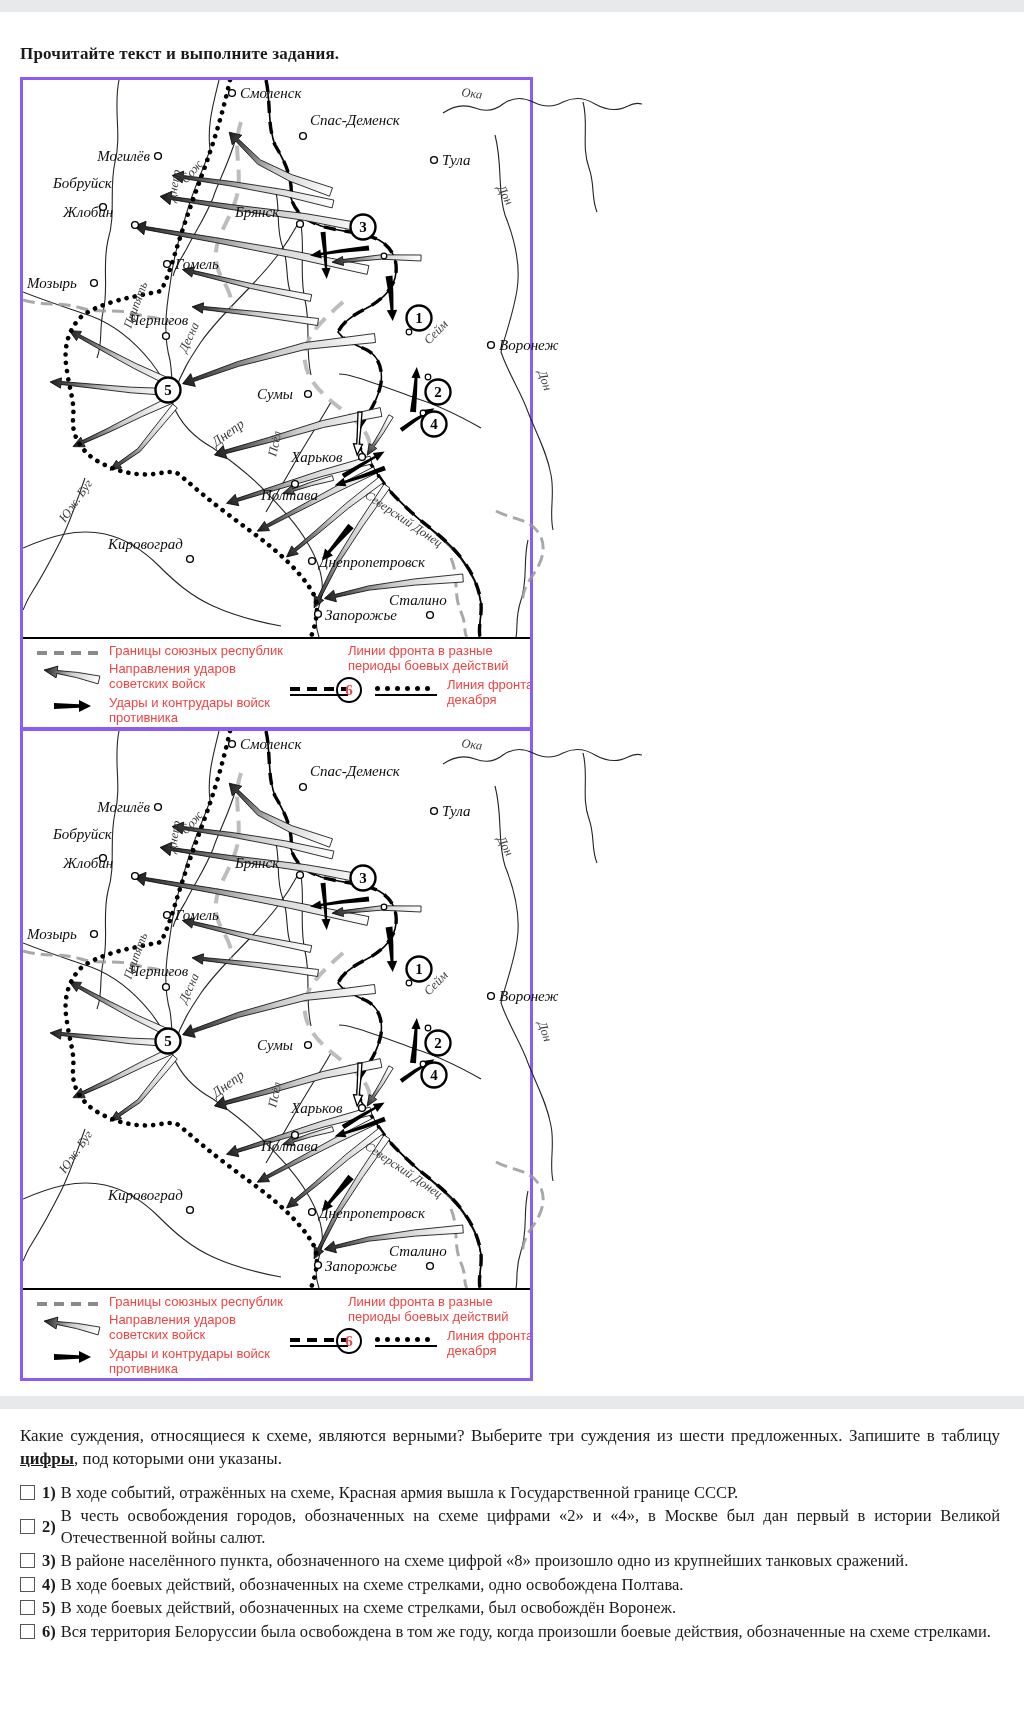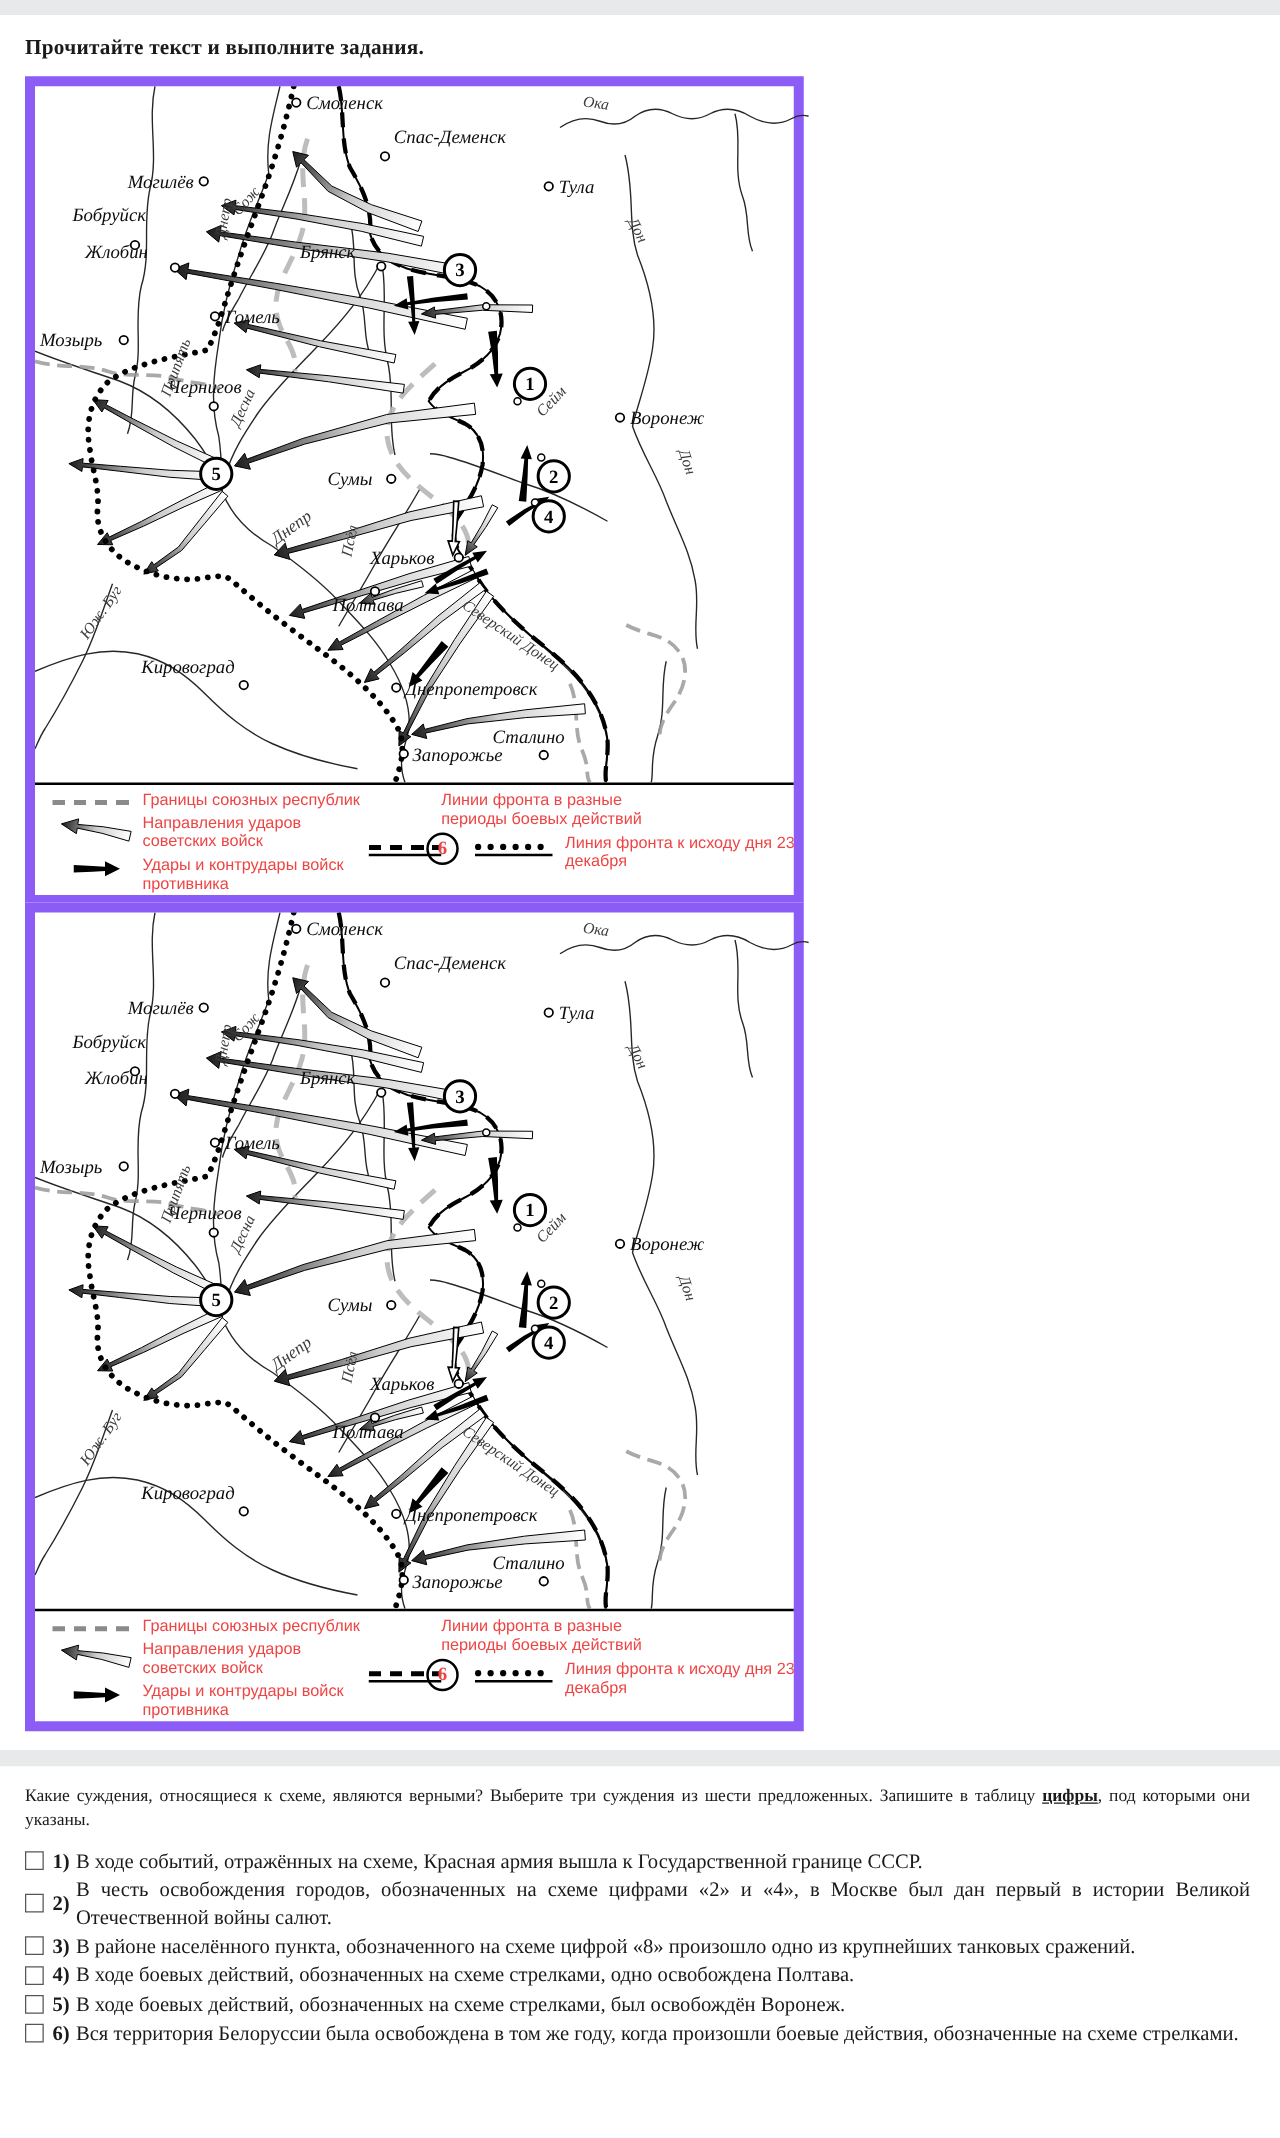--- a/index.html
+++ b/index.html
@@ -1,35 +1,35 @@
 <!DOCTYPE html>
 <html><head>
 <meta charset="utf-8">
 <style>
   html,body{margin:0;padding:0;background:#fff}
   body{width:1024px;height:1710px;overflow:hidden;font-family:"Liberation Serif",serif;color:#1a1a1a}
   .top-bar{height:12px;background:#e7e9ea}
-  .page-header{margin:16px 24px 0 20px;font-size:17px;font-weight:700;letter-spacing:.2px}
-  .map-block{width:623px;margin-left:20px;border:8px solid #8b5cf6;box-sizing:border-box;background:#fff}
+  .page-header{margin:32px 24px 0 20px;font-size:17px;font-weight:700;letter-spacing:.2px}
+  .map-block{width:513px;margin-left:20px;border:3px solid #8b5cf6;box-sizing:border-box;background:#fff}
   .map-block.first{margin-top:13px}
   .map-block.second{margin-top:-2px}
   svg.map-canvas{display:block;width:619px;height:557px}
   .legend{position:relative;height:88px;border-top:2px solid #000;font-family:"Liberation Sans",sans-serif;font-size:13px;line-height:1.16;color:#ef4444;overflow:hidden}
   .legend .lg-abs{position:absolute}
   .sym-border{height:4px;background:repeating-linear-gradient(90deg,#8a8a8a 0 10px,transparent 10px 17px)}
   .sym-dash-top{height:4px;background:repeating-linear-gradient(90deg,#000 0 10px,transparent 10px 17px)}
   .sym-dash-bottom{height:2px;background:#000;margin-top:3px}
   .sym-dots-row{display:flex;gap:5px}
   .sym-dots-row .dot{width:5px;height:5px;border-radius:50%;background:#000}
   .sym-dots-bottom{height:2px;background:#000;margin-top:3px}
   .sym-circle{width:26px;height:26px;border:2px solid #000;border-radius:50%;box-sizing:border-box;text-align:center;line-height:22px;font-family:"Liberation Serif",serif;font-weight:700;font-size:15px}
   .gray-band{height:13px;background:#e7e9ea;margin-top:15px}
   .task{padding:0 24px 0 20px}
   .task-title{margin-top:21px;font-size:17px;font-weight:700}
-  .question{margin-top:15px;font-size:14px;line-height:1.38;text-align:justify}
+  .question{margin-top:15px;font-size:17px;line-height:1.38;text-align:justify}
   .qbold{font-weight:700;text-decoration:underline}
   .options{margin-top:11px}
   .opt{display:flex;align-items:center;margin:2px 0;font-size:16.5px;line-height:1.3}
   .cb{flex:0 0 auto;width:13px;height:13px;border:1.5px solid #555;background:#fff;margin-right:7px}
   .optnum{font-weight:700;margin-right:5px;white-space:nowrap}
   .opttext{flex:1;text-align:justify}
   
   .city{font-family:"Liberation Serif",serif;font-style:italic;font-size:15px;fill:#0d0d0d}
   .river{font-family:"Liberation Serif",serif;font-style:italic;font-size:12.5px;fill:#3c3c3c}
   .marker{font-family:"Liberation Serif",serif;font-weight:700;font-size:15px;fill:#000}

